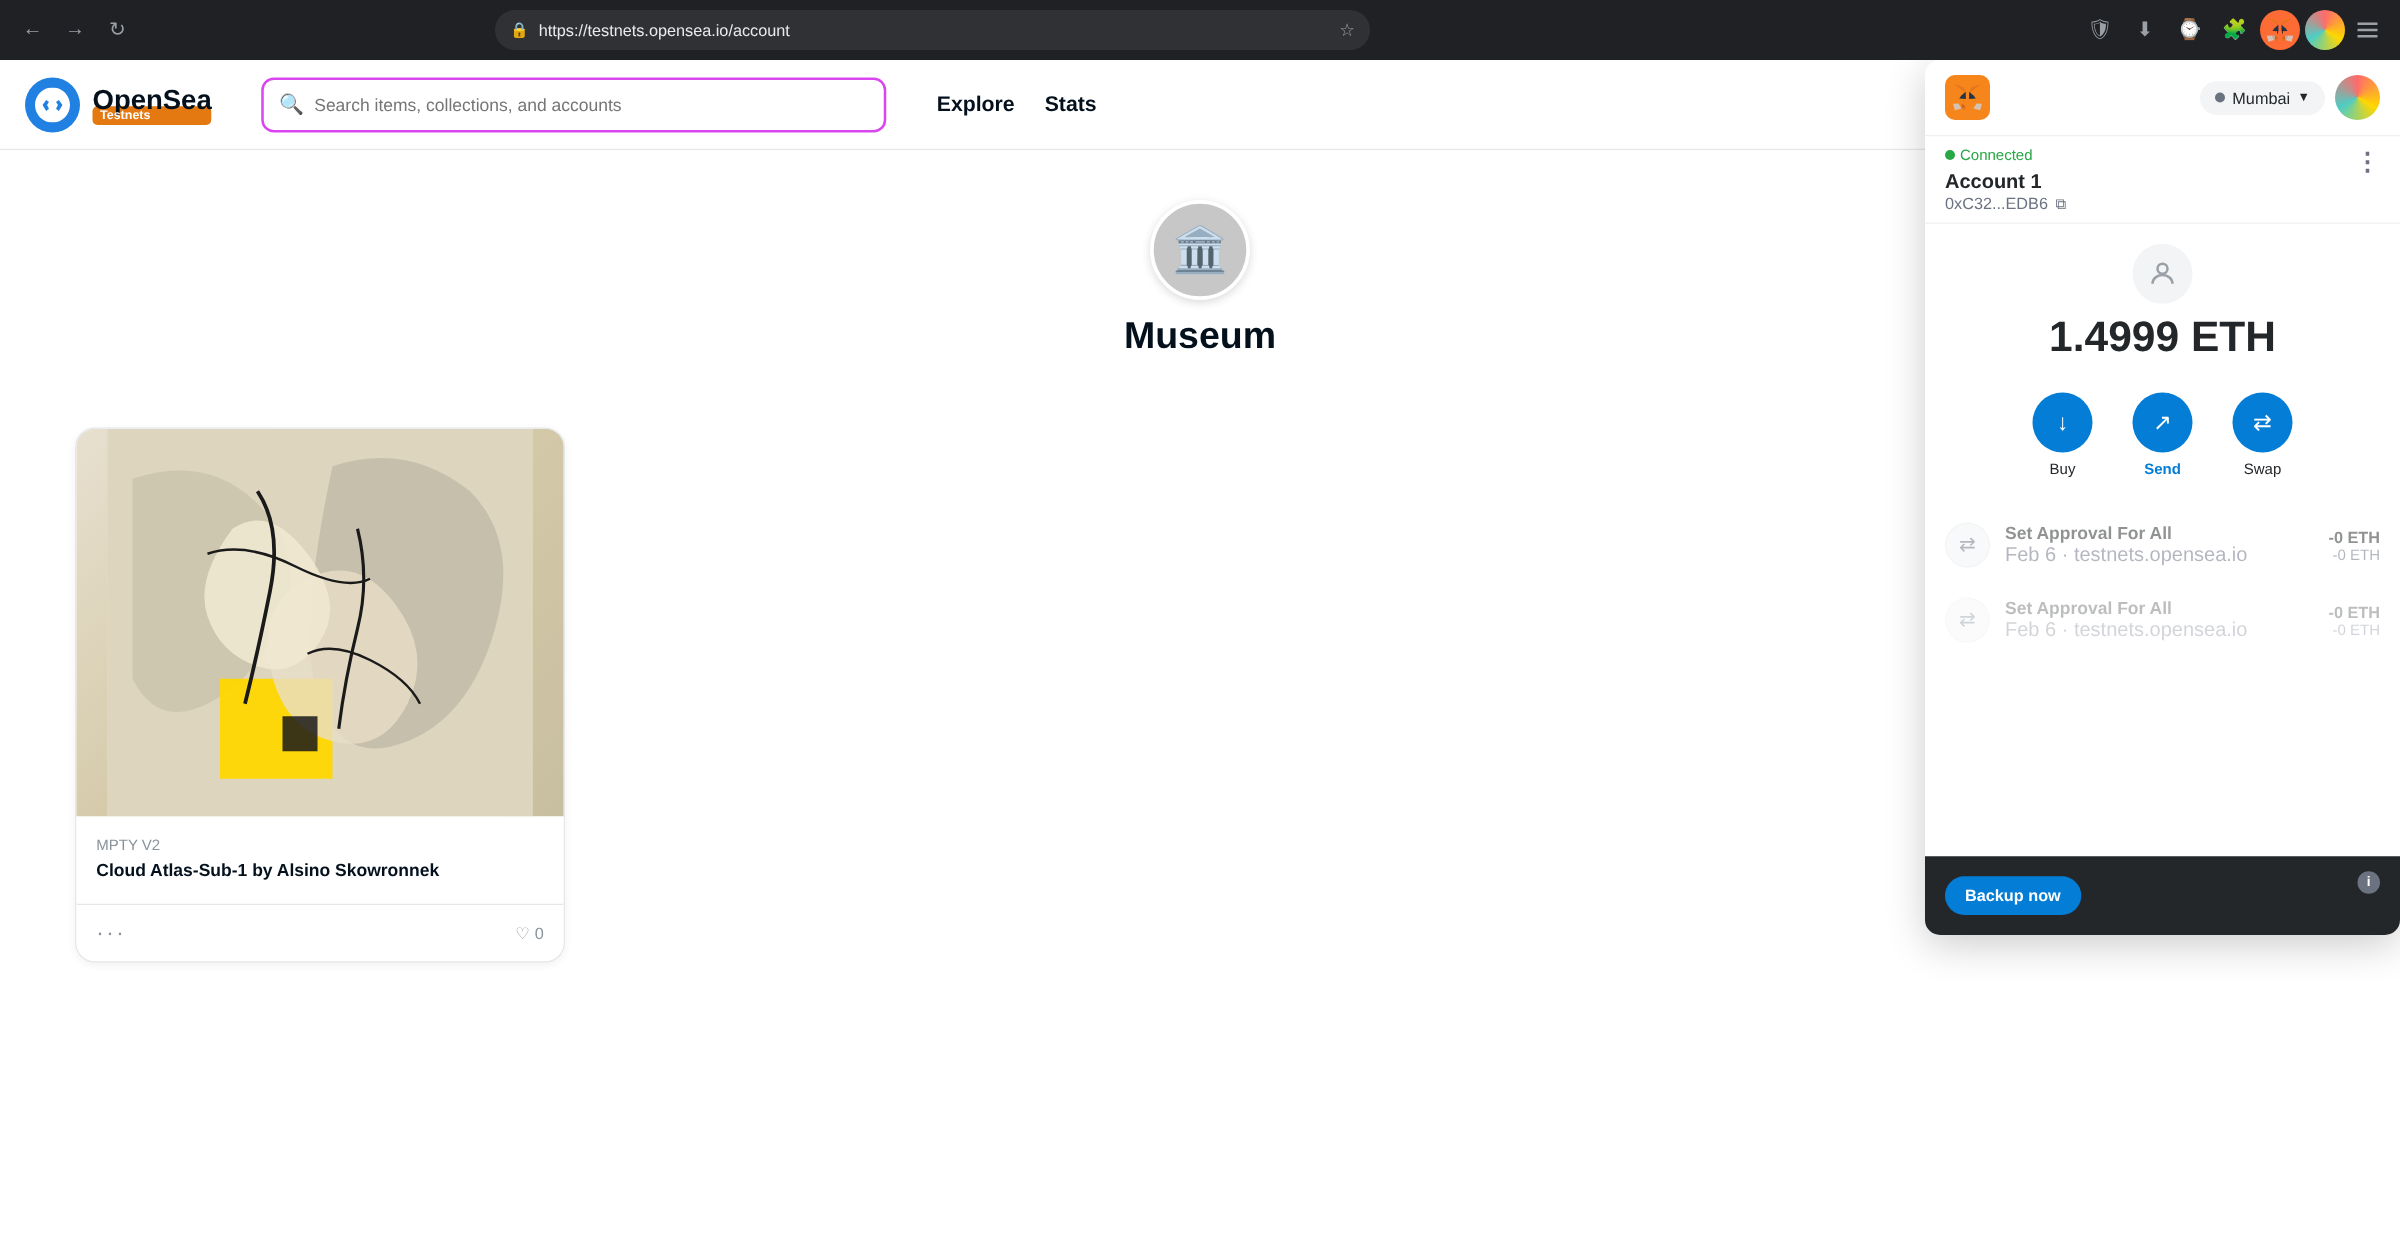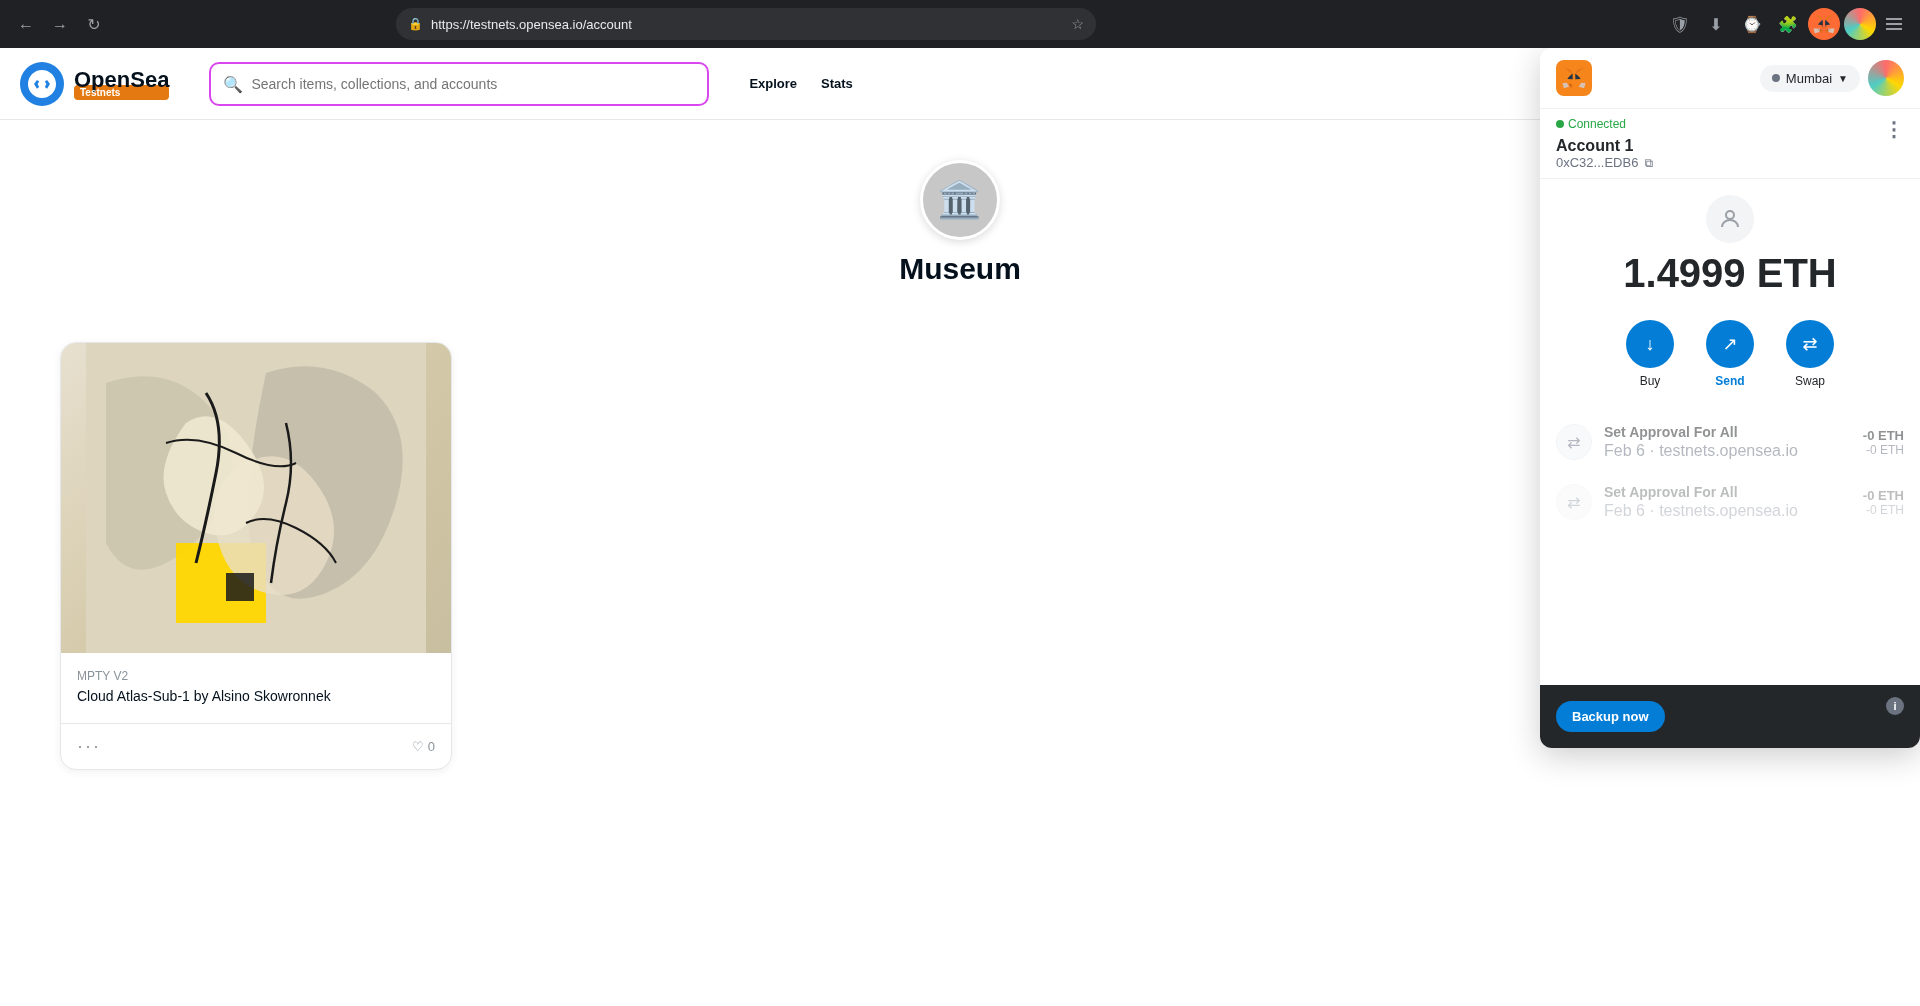--- a/index.html
+++ b/index.html
@@ -102,21 +102,21 @@
       padding: 0 16px 0 40px;
       font-size: 14px; color: #a16207;
       outline: none;
       background: white;
     }
     .search-icon-wrap {
       position: absolute; left: 14px; top: 50%; transform: translateY(-50%);
       color: #8a939b; font-size: 16px;
     }
     .opensea-nav { display: flex; gap: 24px; align-items: center; margin-left: 20px; }
-    .nav-item { font-size: 13px; font-weight: 600; color: #04111d; cursor: pointer; }
+    .nav-item { font-size: 17px; font-weight: 600; color: #04111d; cursor: pointer; }
 
     
     .museum-profile {
       display: flex; flex-direction: column; align-items: center;
       padding: 40px 0 20px;
       position: relative;
     }
     .museum-avatar {
       width: 80px; height: 80px; border-radius: 50%;
       background: #c7c7c7;
@@ -143,21 +143,21 @@
       overflow: hidden; cursor: pointer;
       box-shadow: 0 2px 8px rgba(0,0,0,0.06);
     }
     .nft-image {
       width: 100%; height: 310px;
       background: linear-gradient(135deg, #e8e0d0 0%, #d4c9a8 50%, #c8bfa0 100%);
       position: relative; overflow: hidden;
     }
     .nft-card-info { padding: 16px; }
     .nft-collection { font-size: 12px; color: #8a939b; margin-bottom: 4px; }
-    .nft-title { font-size: 14px; font-weight: 400; color: #04111d; line-height: 1.4; }
+    .nft-title { font-size: 14px; font-weight: 700; color: #04111d; line-height: 1.4; }
     .nft-card-footer {
       padding: 12px 16px;
       display: flex; justify-content: space-between; align-items: center;
       border-top: 1px solid #e5e8eb;
     }
     .nft-more-btn { color: #8a939b; cursor: pointer; font-size: 18px; letter-spacing: 2px; }
     .nft-like { display: flex; align-items: center; gap: 4px; color: #8a939b; font-size: 13px; }
 
     
     .metamask-popup {
@@ -218,21 +218,21 @@
     .balance-section {
       padding: 16px; display: flex; flex-direction: column; align-items: center;
     }
     .account-icon-circle {
       width: 48px; height: 48px; border-radius: 50%;
       background: #f2f4f6; margin-bottom: 8px;
       display: flex; align-items: center; justify-content: center;
       color: #6b7280; font-size: 20px;
     }
     .balance-amount {
-      font-size: 40px; font-weight: 700; color: #24272a; text-align: center;
+      font-size: 34px; font-weight: 700; color: #24272a; text-align: center;
     }
 
     
     .action-buttons {
       display: flex; justify-content: center; gap: 32px;
       padding: 8px 16px 16px;
     }
     .action-btn-wrap { display: flex; flex-direction: column; align-items: center; gap: 6px; }
     .action-btn-circle {
       width: 48px; height: 48px; border-radius: 50%;

